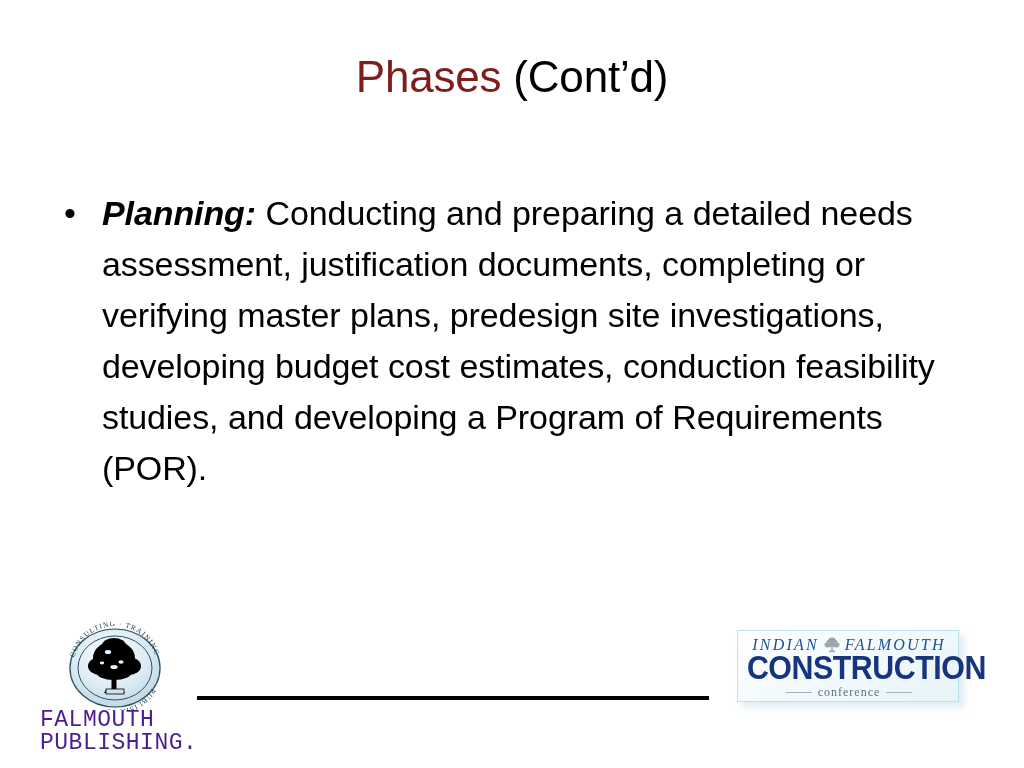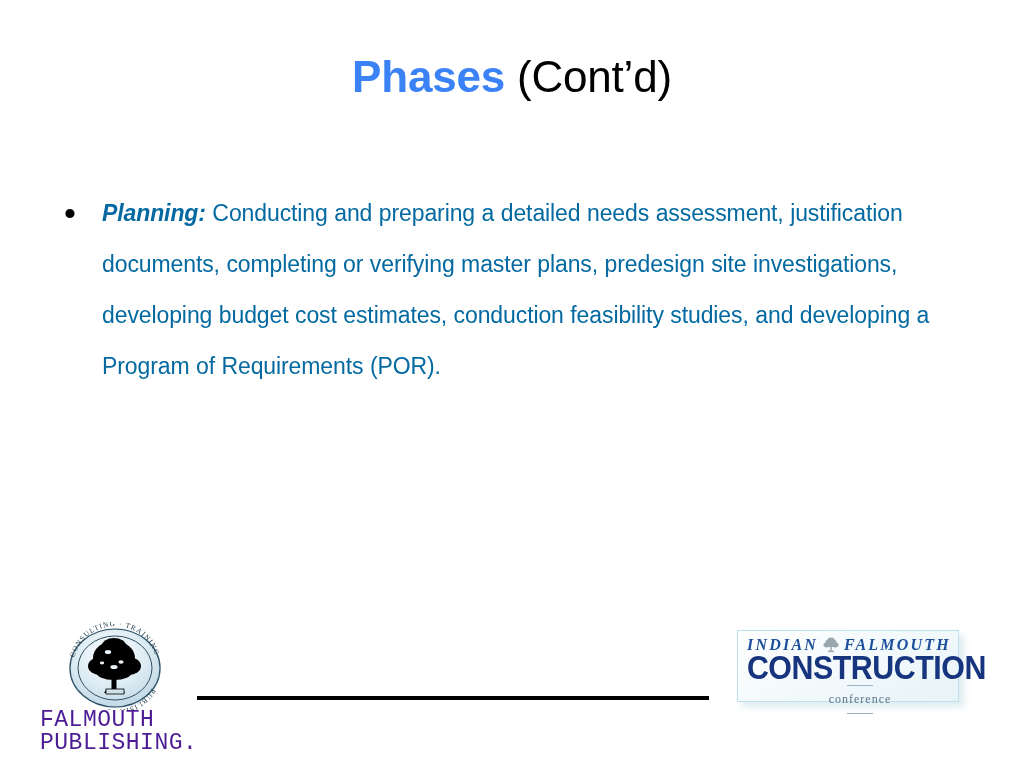--- a/index.html
+++ b/index.html
@@ -30,23 +30,23 @@
     position: absolute;
     left: 0;
     top: 52px;
     width: 1024px;
     text-align: center;
     white-space: nowrap;
   }
   .title-strong {
     font-family: "Liberation Sans", sans-serif;
     font-size: 44px;
-    font-weight: bold;
+    font-weight: normal;
     letter-spacing: -0.2px;
-    color: #3b82f6;
+    color: #7f1d1d;
   }
   .title-rest {
     font-family: "Liberation Sans", sans-serif;
     font-size: 44px;
     font-weight: normal;
     letter-spacing: -0.2px;
     color: #000;
     margin-top: 11px;
   }
 
@@ -64,23 +64,23 @@
   .bullet-mark {
     position: absolute;
     left: 4px;
     top: 0px;
     font-size: 34px;
     line-height: 51px;
     color: #000;
   }
   .bullet-text {
     font-family: "Liberation Sans", sans-serif;
-    font-size: 23px;
+    font-size: 34px;
     line-height: 51px;
-    color: #0369a1;
+    color: #000000;
     letter-spacing: -0.1px;
     word-spacing: 0.2px;
   }
   .lead-term {
     font-weight: bold;
     font-style: italic;
   }
 
   
   #footer-rule {
@@ -151,21 +151,21 @@
     width: 222px;
     height: 20px;
     display: flex;
     align-items: center;
     justify-content: center;
     gap: 4px;
   }
   .icc-script {
     font-family: "Liberation Serif", serif;
     font-style: italic;
-    font-weight: bold;
+    font-weight: normal;
     font-size: 16px;
     letter-spacing: 2.2px;
     color: #1c4f9c;
     white-space: nowrap;
   }
   #icc-tree-mark {
     width: 18px;
     height: 18px;
     flex: 0 0 auto;
   }
@@ -178,28 +178,27 @@
     font-family: "Liberation Sans", sans-serif;
     font-weight: bold;
     font-size: 33px;
     line-height: 34px;
     letter-spacing: -0.5px;
     color: #17357e;
     transform: scaleX(0.92);
   }
   #icc-sub-row {
     position: absolute;
-    left: 11px;
+    left: 0;
     top: 54px;
     width: 222px;
     display: flex;
     align-items: center;
     justify-content: center;
     gap: 6px;
-    flex-direction: column;
   }
   .icc-dash {
     width: 26px;
     height: 1px;
     background: #9ab4cc;
   }
   #icc-sub {
     font-family: "Liberation Serif", serif;
     font-size: 12px;
     letter-spacing: 1px;

